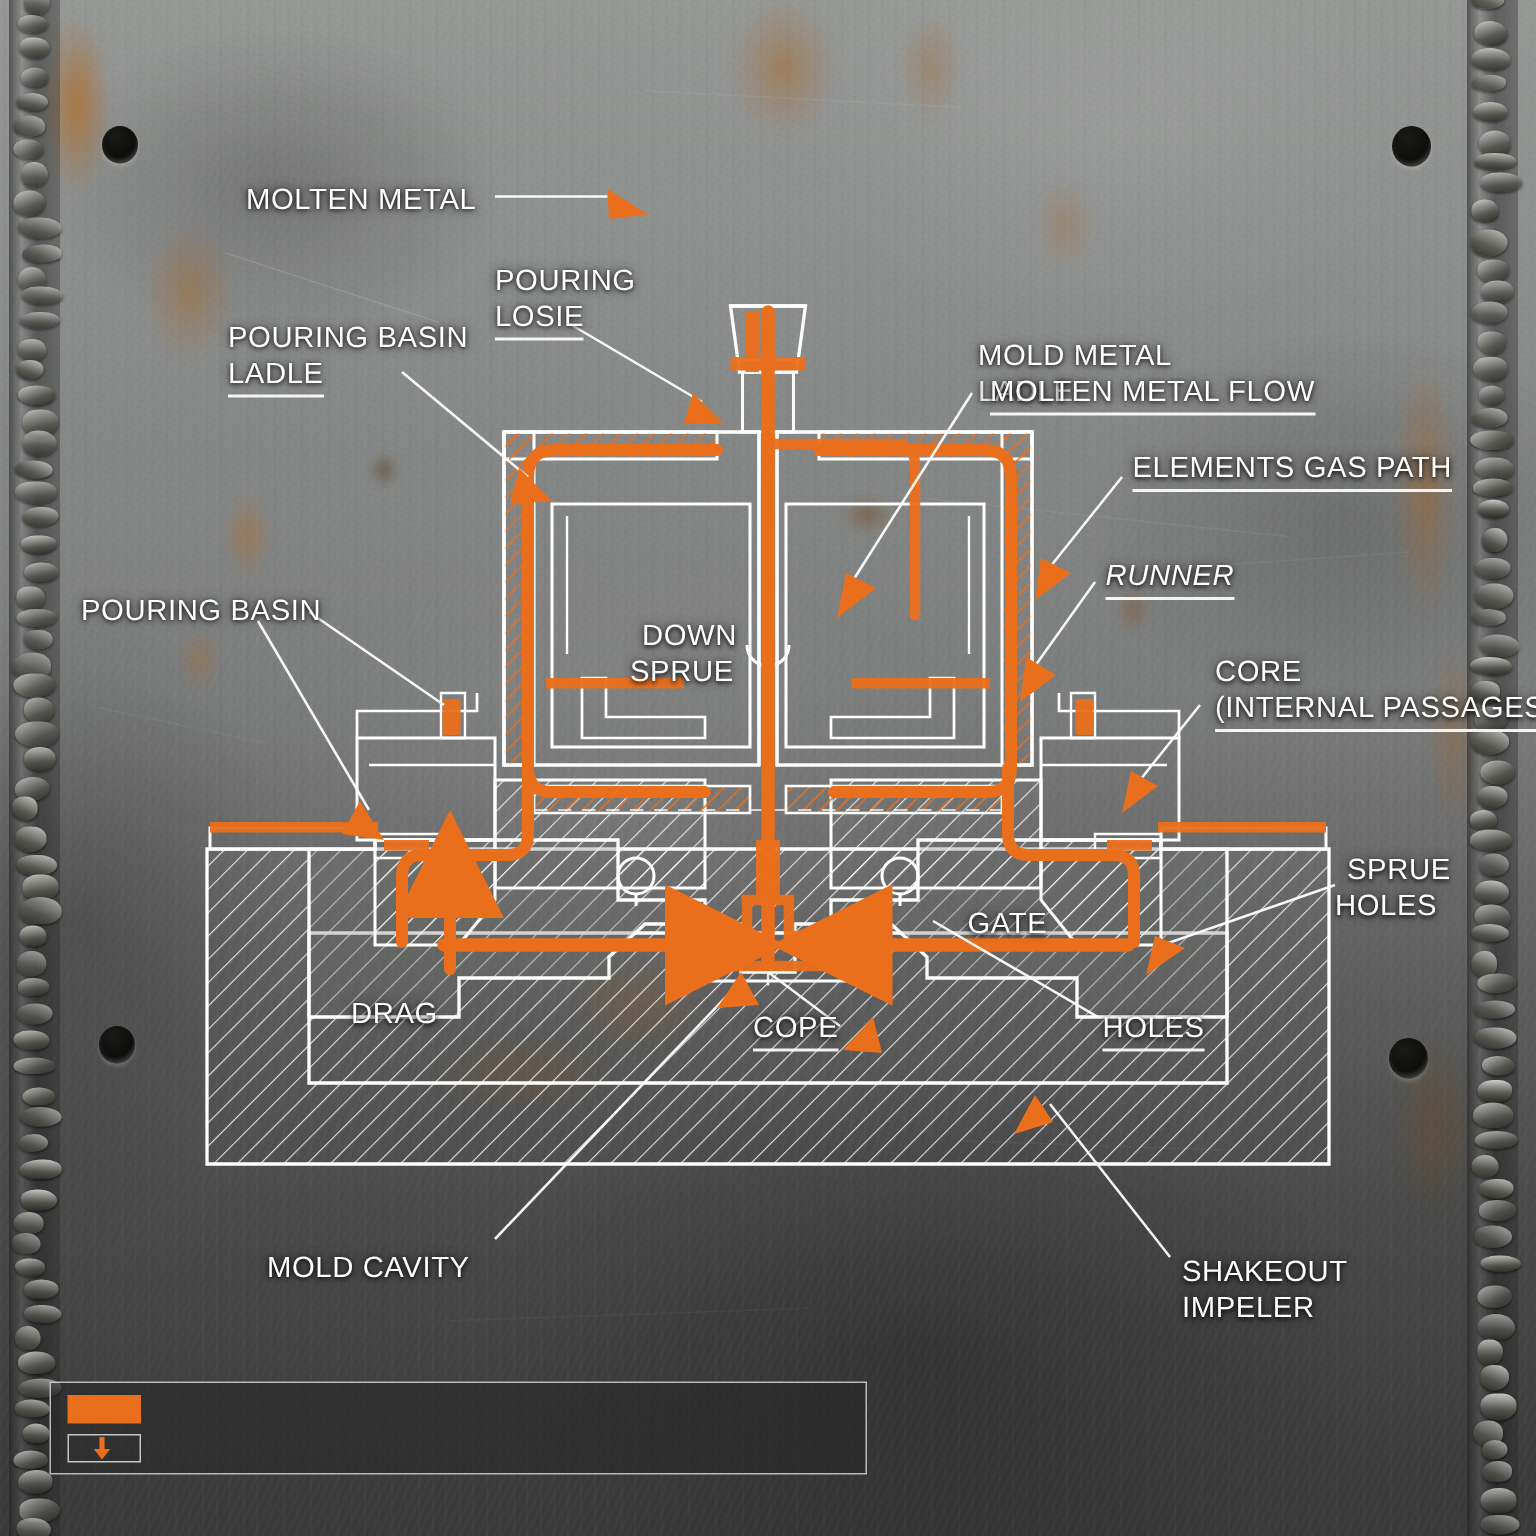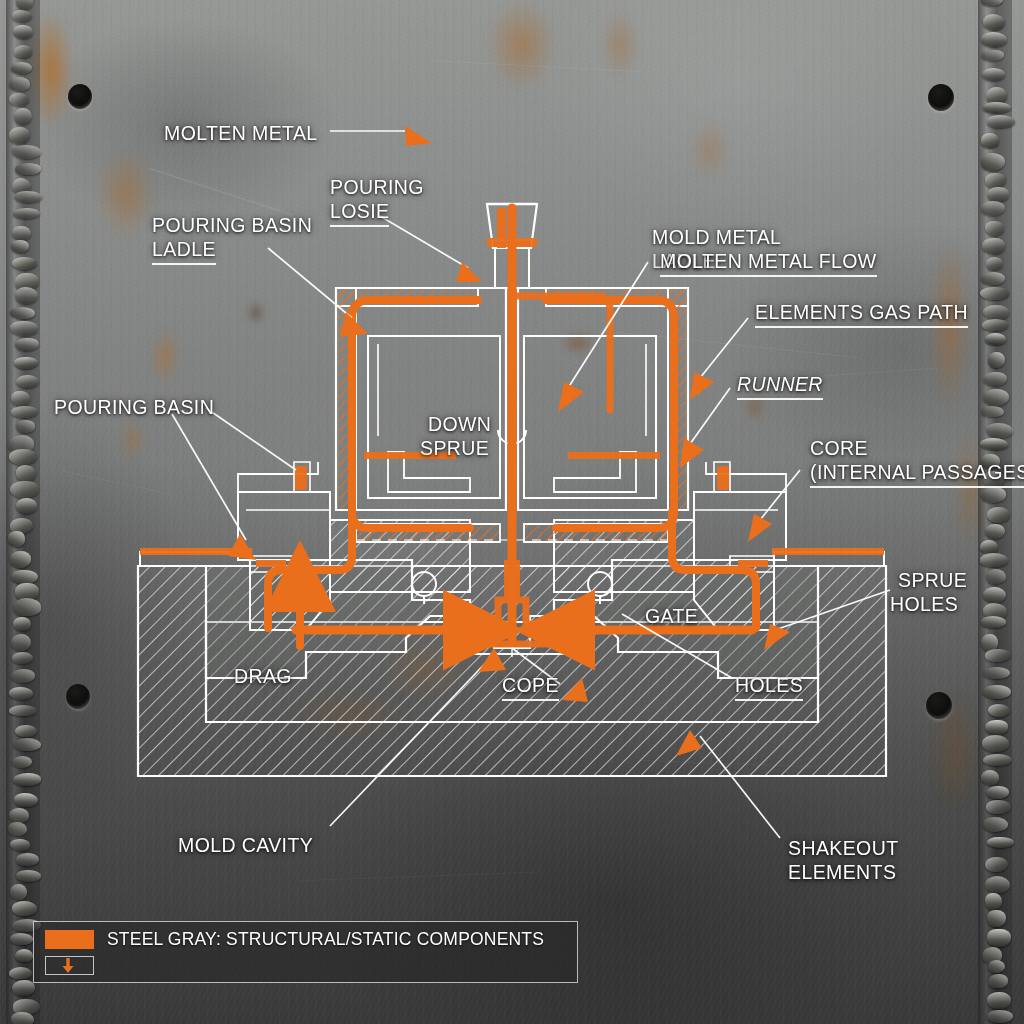--- a/index.html
+++ b/index.html
@@ -464,26 +464,25 @@
 
   <div class="lbl u" style="left:735px;top:673px;">HOLES</div>
 
   <div class="lbl" style="left:234px;top:644px;margin-top:20px;">DRAG</div>
 
   <div class="lbl u" style="left:502px;top:673px;">COPE</div>
 
   <div class="lbl" style="left:178px;top:833px;">MOLD CAVITY</div>
 
   <div class="lbl" style="left:788px;top:836px;">SHAKEOUT</div>
-  <div class="lbl" style="left:788px;top:860px;">ELEMENTS</div>
+  <div class="lbl" style="left:788px;top:860px;">IMPELER</div>
 
   <div class="legend">
     <div class="legend-row">
       <div class="sw1"></div>
-      <div class="legend-txt">STEEL GRAY: STRUCTURAL/STATIC COMPONENTS</div>
     </div>
     <div class="legend-row">
       <div class="sw2">
         <svg width="47" height="17" viewBox="0 0 47 17">
           <path d="M22,1 V11" stroke="#ea6f1c" stroke-width="3.4" fill="none"></path>
           <path d="M16.5,9 L22,16 L27.5,9 Z" fill="#ea6f1c"></path>
         </svg>
       </div>
     </div>
   </div>

